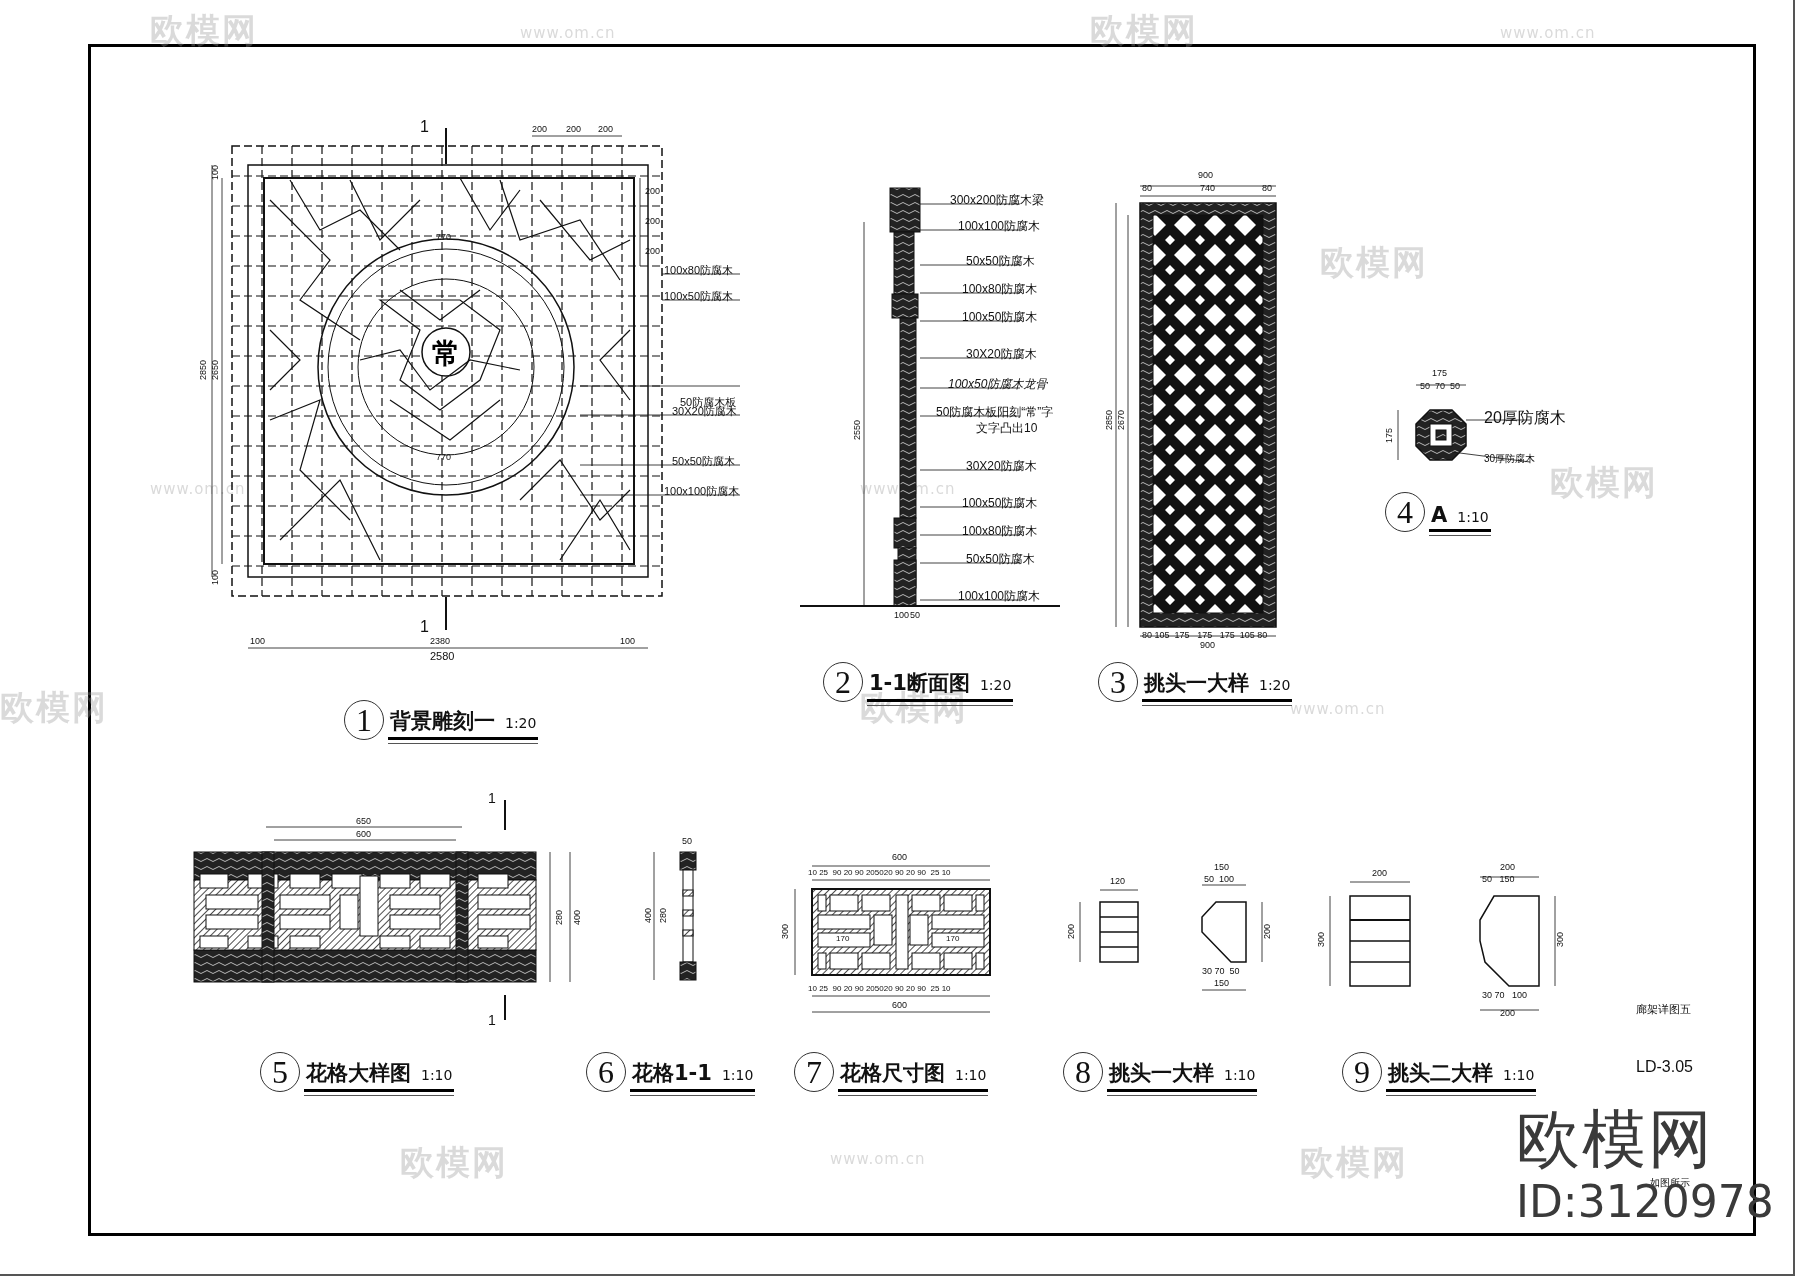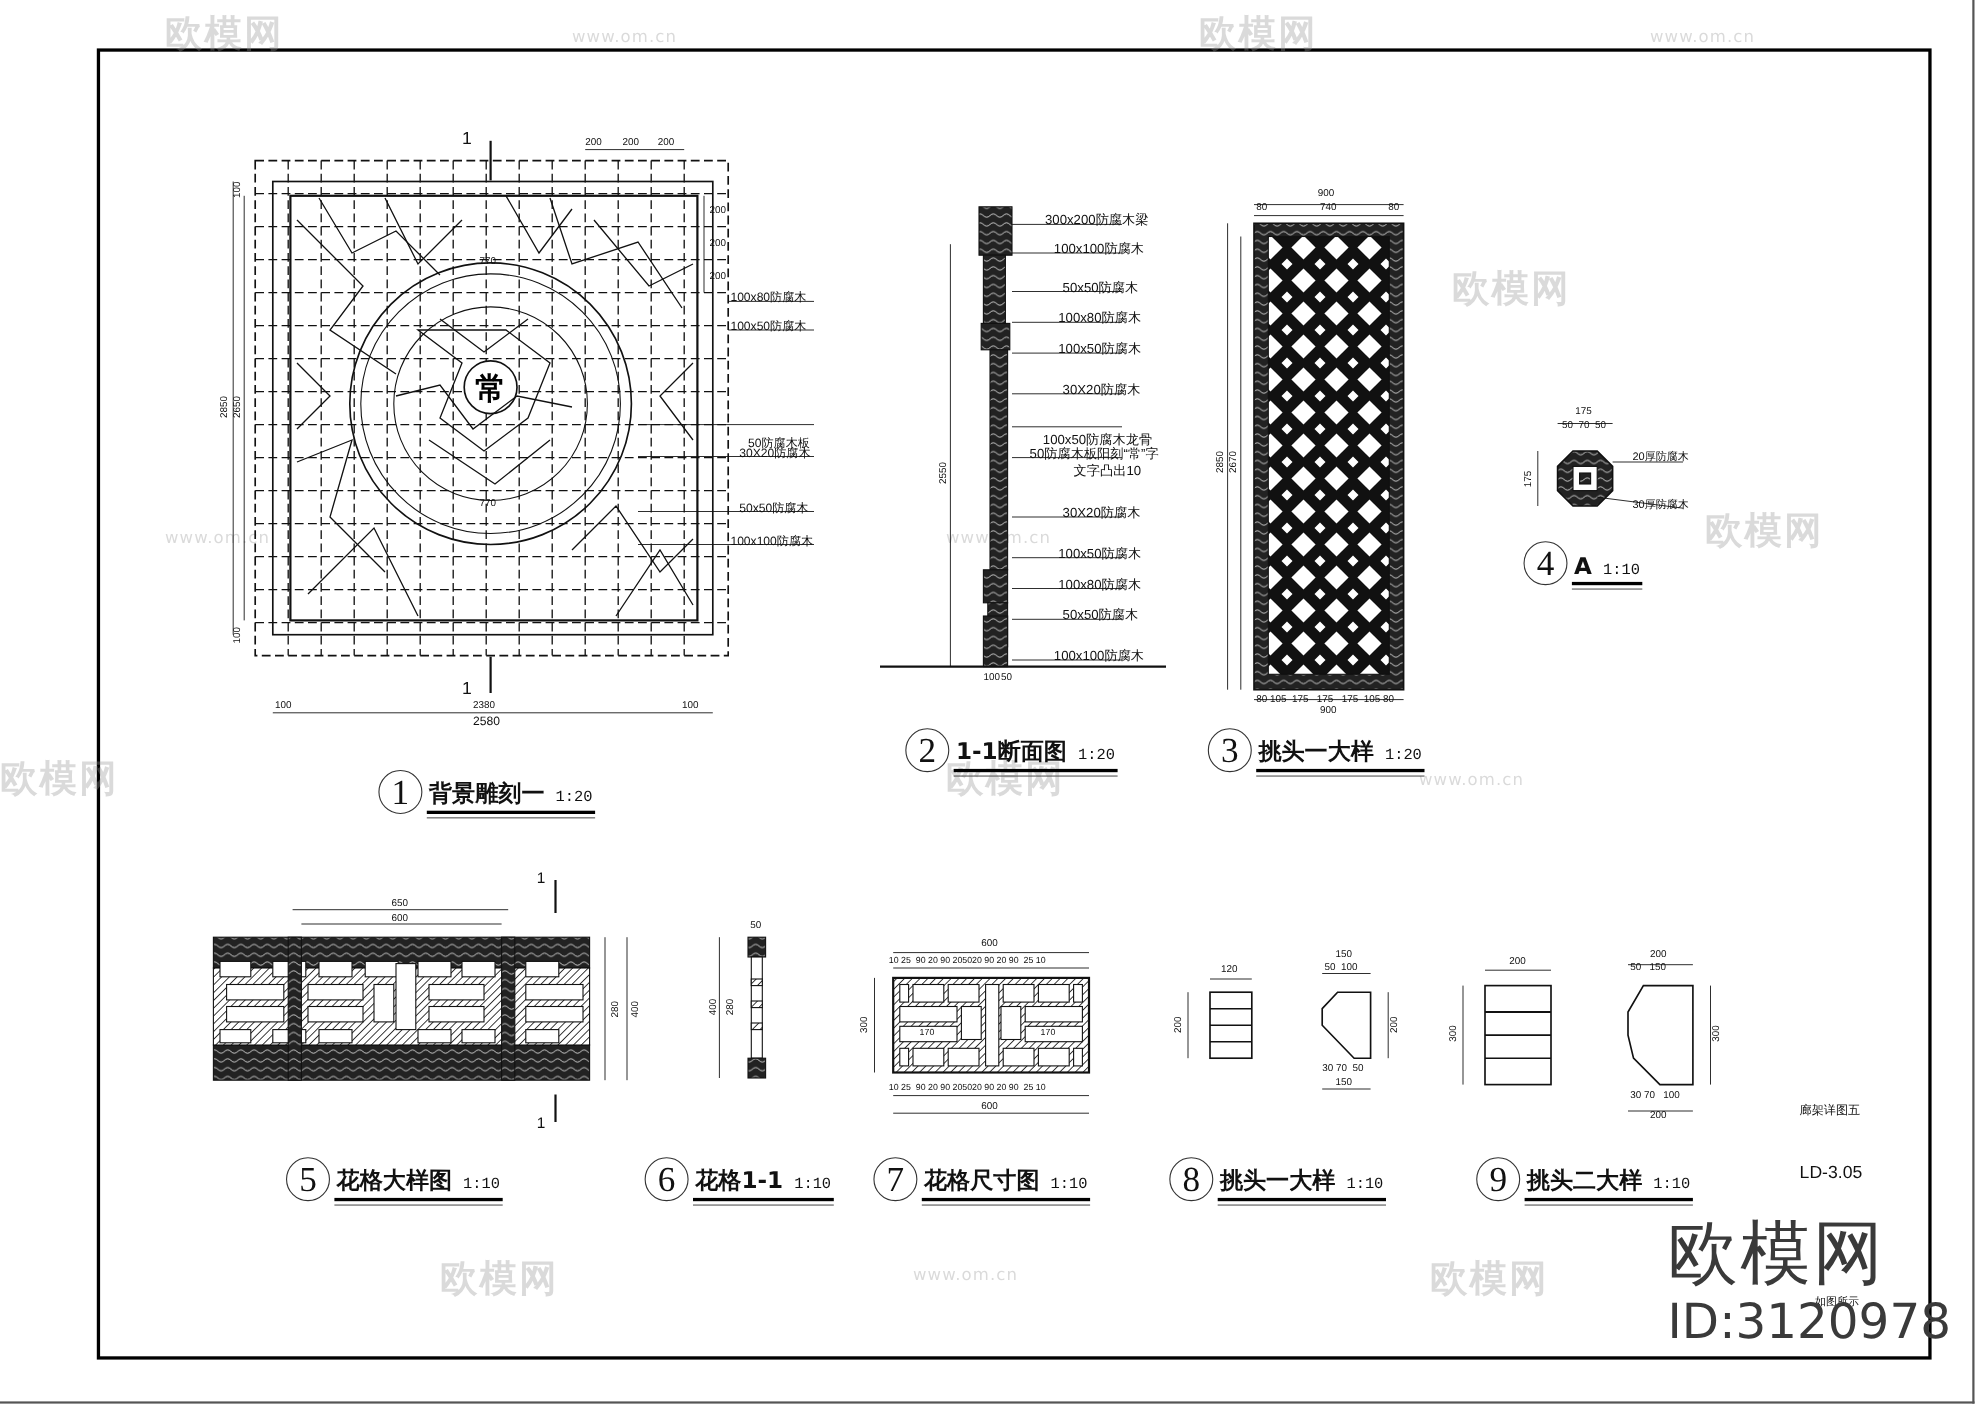--- a/index.html
+++ b/index.html
@@ -7,21 +7,21 @@
   .abs{position:absolute;}
   .frame-outer{left:0;top:0;width:1793px;height:1274px;border-right:2px solid #555;border-bottom:2px solid #555;}
   .frame{left:88px;top:44px;width:1668px;height:1192px;border:3px solid #000;box-sizing:border-box;}
   svg{position:absolute;left:0;top:0;}
   .t{font-family:"Liberation Sans Narrow","Liberation Sans",sans-serif;}
   .title-row{display:flex;align-items:flex-end;}
   .circle{width:40px;height:40px;border:1px solid #333;border-radius:50%;display:flex;align-items:center;justify-content:center;font-family:"Liberation Serif",serif;font-size:32px;font-weight:normal;box-sizing:border-box;}
   .ttl{margin-left:4px;border-bottom:3px solid #000;padding:0 2px 2px 2px;font-weight:bold;white-space:nowrap;position:relative;}
   .ttl:after{content:"";position:absolute;left:0;right:0;bottom:-7px;border-bottom:1px solid #555;}
   .ttl .name{font-size:21px;}
-  .ttl .scale{font-size:14px;margin-left:10px;font-weight:normal;font-family:Liberation Mono, monospace;}
+  .ttl .scale{font-size:14px;margin-left:10px;font-weight:normal;}
   .lbl{font-size:12px;white-space:nowrap;}
   .wm{color:rgba(150,150,150,0.35);font-size:34px;font-weight:bold;letter-spacing:2px;}
   .wm-url{color:rgba(150,150,150,0.35);font-size:15px;letter-spacing:1px;}
   .brand{font-family:"DejaVu Sans",sans-serif;color:#3a3a3a;}
 </style>
 </head>
 <body>
 
 <div class="abs frame-outer"></div>
 <div class="abs frame"></div>
@@ -324,21 +324,21 @@
   <div class="circle">1</div>
   <div class="ttl"><span class="name">背景雕刻一</span><span class="scale">1:20</span></div>
 </div>
 
 <div class="abs lbl t" style="left:950px;top:192px;">300x200防腐木梁</div>
 <div class="abs lbl t" style="left:958px;top:218px;">100x100防腐木</div>
 <div class="abs lbl t" style="left:966px;top:253px;">50x50防腐木</div>
 <div class="abs lbl t" style="left:962px;top:281px;">100x80防腐木</div>
 <div class="abs lbl t" style="left:962px;top:309px;">100x50防腐木</div>
 <div class="abs lbl t" style="left:966px;top:346px;">30X20防腐木</div>
-<div class="abs lbl t" style="left:948px;top:392px;">100x50防腐木龙骨</div>
+<div class="abs lbl t" style="left:948px;top:376px;font-style:italic;">100x50防腐木龙骨</div>
 <div class="abs lbl t" style="left:936px;top:404px;">50防腐木板阳刻“常”字</div>
 <div class="abs lbl t" style="left:976px;top:420px;">文字凸出10</div>
 <div class="abs lbl t" style="left:966px;top:458px;">30X20防腐木</div>
 <div class="abs lbl t" style="left:962px;top:495px;">100x50防腐木</div>
 <div class="abs lbl t" style="left:962px;top:523px;">100x80防腐木</div>
 <div class="abs lbl t" style="left:966px;top:551px;">50x50防腐木</div>
 <div class="abs lbl t" style="left:958px;top:588px;">100x100防腐木</div>
 <div class="abs lbl t" style="left:852px;top:420px;font-size:9px;writing-mode:vertical-rl;transform:rotate(180deg);">2550</div>
 <div class="abs lbl t" style="left:894px;top:610px;font-size:9px;">100</div>
 <div class="abs lbl t" style="left:910px;top:610px;font-size:9px;">50</div>
@@ -360,21 +360,21 @@
 <div class="abs lbl t" style="left:1200px;top:640px;font-size:9px;">900</div>
 
 <div class="abs title-row" style="left:1098px;top:662px;">
   <div class="circle">3</div>
   <div class="ttl"><span class="name">挑头一大样</span><span class="scale">1:20</span></div>
 </div>
 
 <div class="abs lbl t" style="left:1432px;top:368px;font-size:9px;">175</div>
 <div class="abs lbl t" style="left:1420px;top:381px;font-size:9px;"><span>50</span>&nbsp;&nbsp;<span>70</span>&nbsp;&nbsp;<span>50</span></div>
 <div class="abs lbl t" style="left:1384px;top:428px;font-size:9px;writing-mode:vertical-rl;transform:rotate(180deg);">175</div>
-<div class="abs lbl t" style="left:1484px;top:408px;font-size:10px;">20厚防腐木</div>
+<div class="abs lbl t" style="left:1484px;top:408px;font-size:16px;">20厚防腐木</div>
 <div class="abs lbl t" style="left:1484px;top:452px;font-size:10px;">30厚防腐木</div>
 
 <div class="abs title-row" style="left:1385px;top:492px;">
   <div class="circle">4</div>
   <div class="ttl"><span class="name">A</span><span class="scale">1:10</span></div>
 </div>
 
 <div class="abs lbl t" style="left:356px;top:816px;font-size:9px;">650</div>
 <div class="abs lbl t" style="left:356px;top:829px;font-size:9px;">600</div>
 <div class="abs lbl t" style="left:488px;top:790px;font-size:14px;">1</div>

